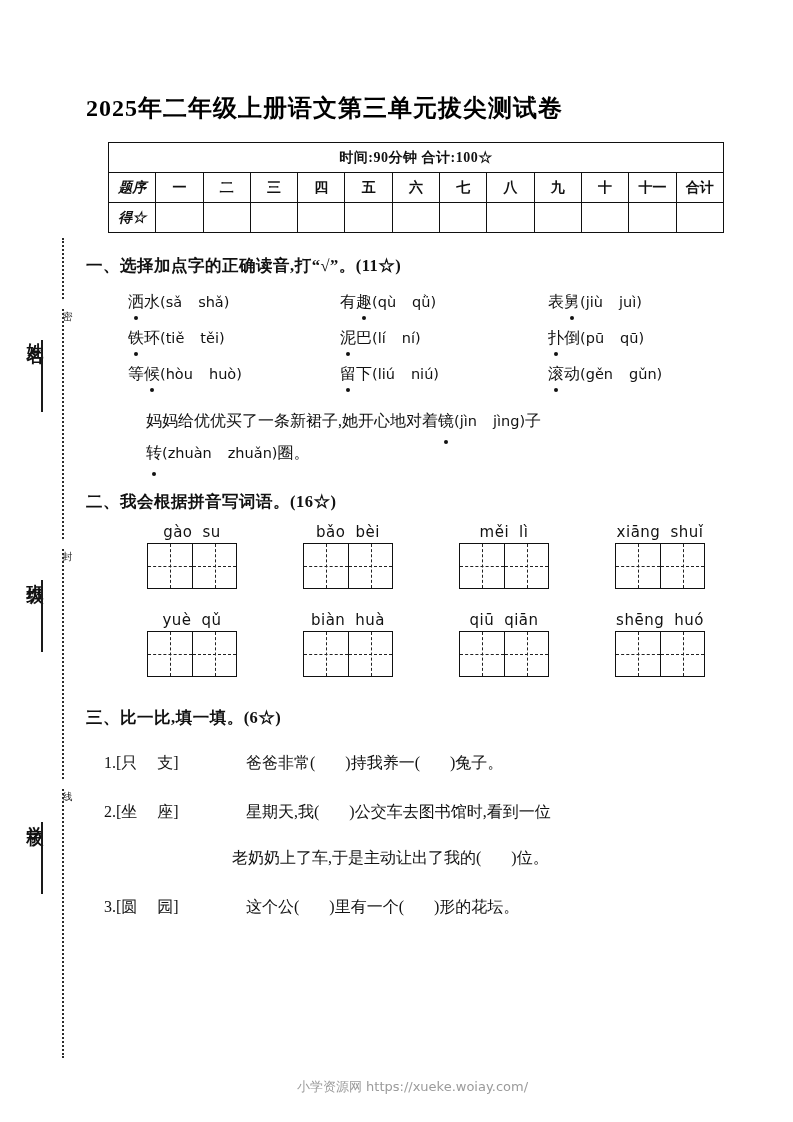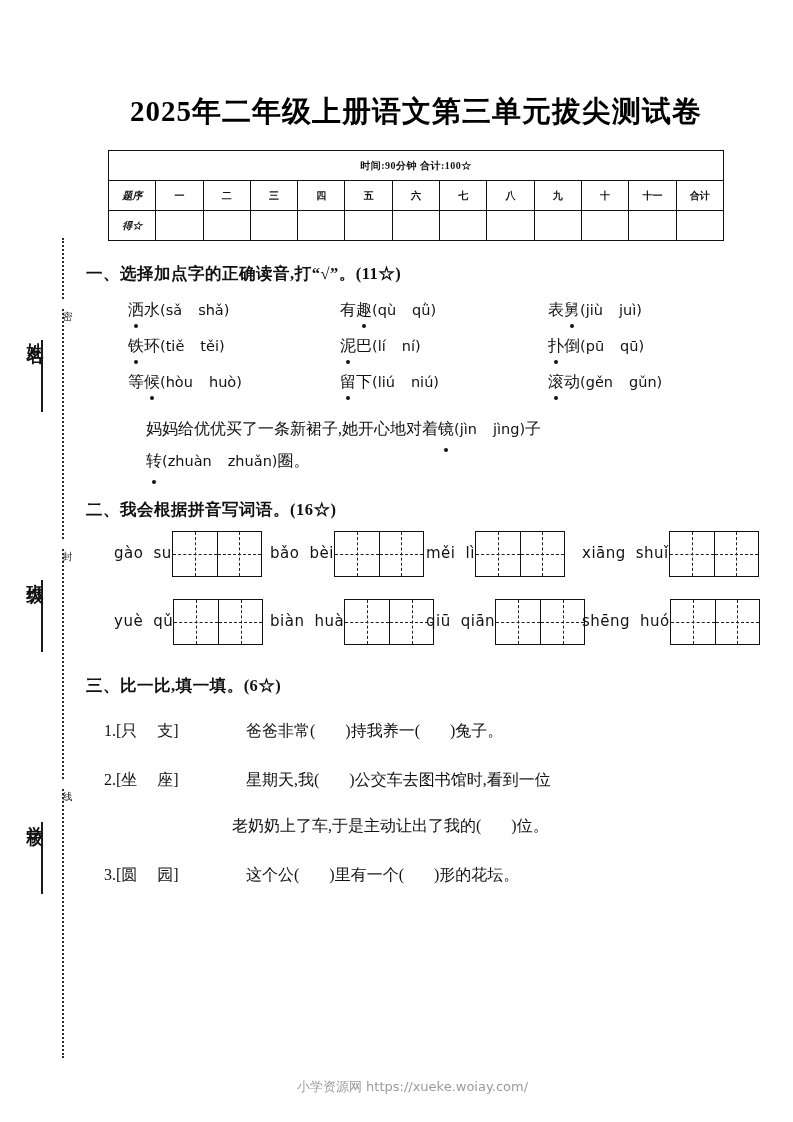--- a/index.html
+++ b/index.html
@@ -79,22 +79,21 @@
   
   #page-body {
     position: absolute;
     left: 86px;
     top: 0;
     width: 660px;
   }
 
   #paper-title {
     margin-top: 92px;
-    text-align: center;
-    font-size: 29px;
+    font-size: 24px;
     font-weight: bold;
     letter-spacing: 1px;
     font-family: "Liberation Serif", "DejaVu Serif", serif;
     color: #000;
   }
 
   
   #score-table-wrap {
     margin-top: 18px;
     padding: 0 22px;
@@ -102,21 +101,21 @@
   table.score-table {
     width: 100%;
     border-collapse: collapse;
     table-layout: fixed;
   }
   table.score-table td {
     border: 1.4px solid #111;
     height: 27px;
     text-align: center;
     vertical-align: middle;
-    font-size: 10px;
+    font-size: 14px;
     font-weight: bold;
     font-family: "Liberation Serif", "DejaVu Serif", serif;
   }
   td.meta-cell {
     font-size: 12.5px;
     letter-spacing: 0.5px;
     font-weight: bold;
   }
   td.row-head { width: 44px; font-size: 13px; font-style: italic; }
   td.blank-cell { }
@@ -171,21 +170,21 @@
 
   
   .write-row {
     display: flex;
     margin-top: 10px;
     padding-left: 28px;
   }
   .write-cellgroup {
     width: 156px;
     display: flex;
-    flex-direction: row;
+    flex-direction: column;
     align-items: center;
   }
   .write-pinyin {
     font-family: "DejaVu Sans", sans-serif;
     font-size: 15px;
     letter-spacing: 0.5px;
     margin-bottom: 2px;
     white-space: nowrap;
   }
   .write-pinyin .sp { display: inline-block; width: 10px; }

